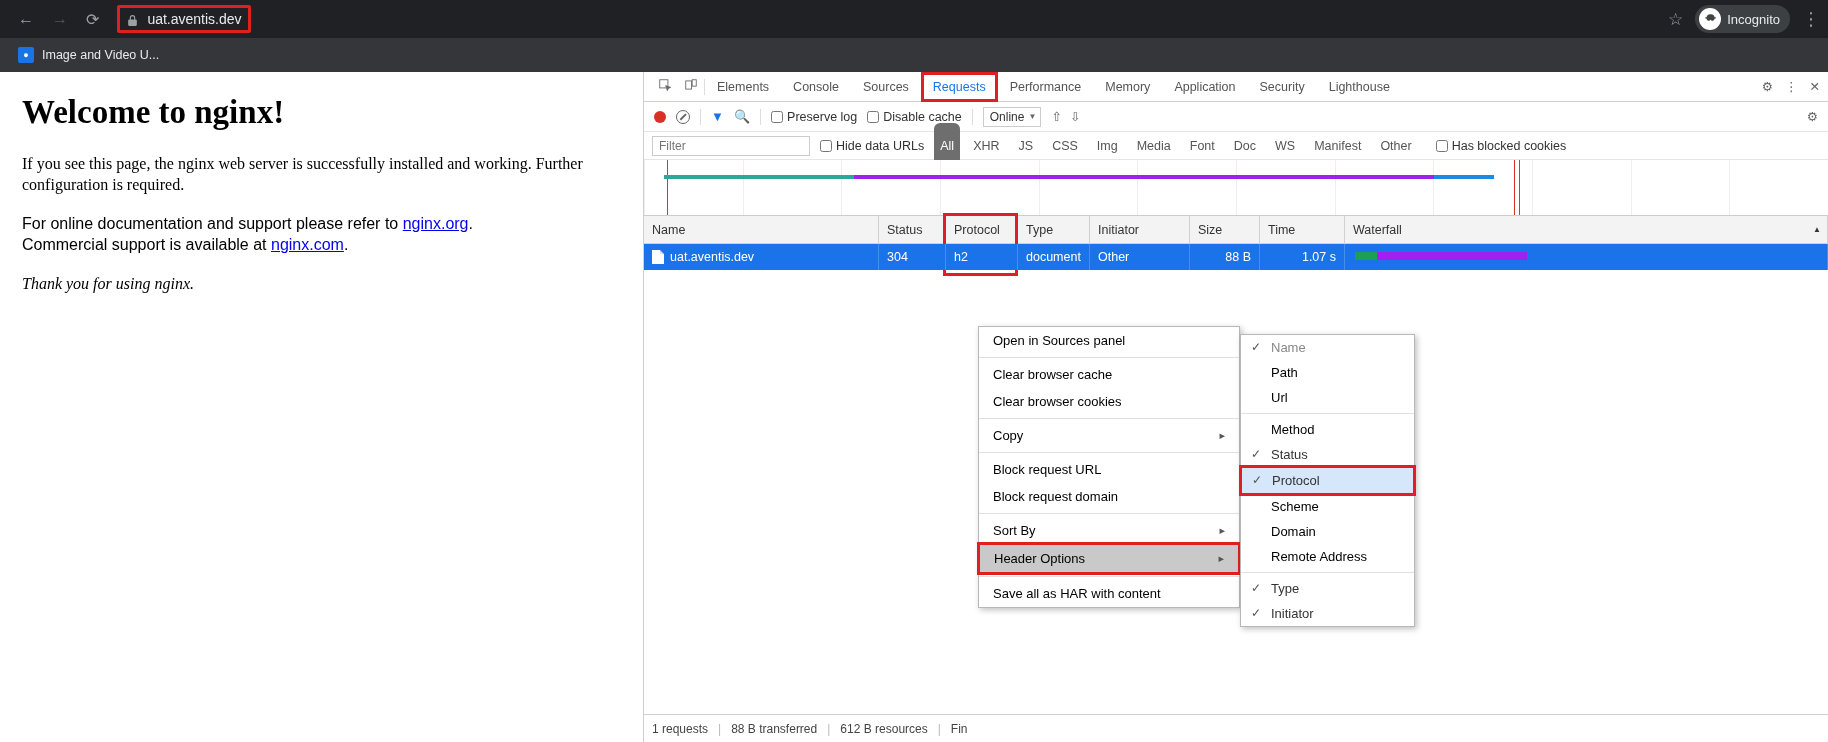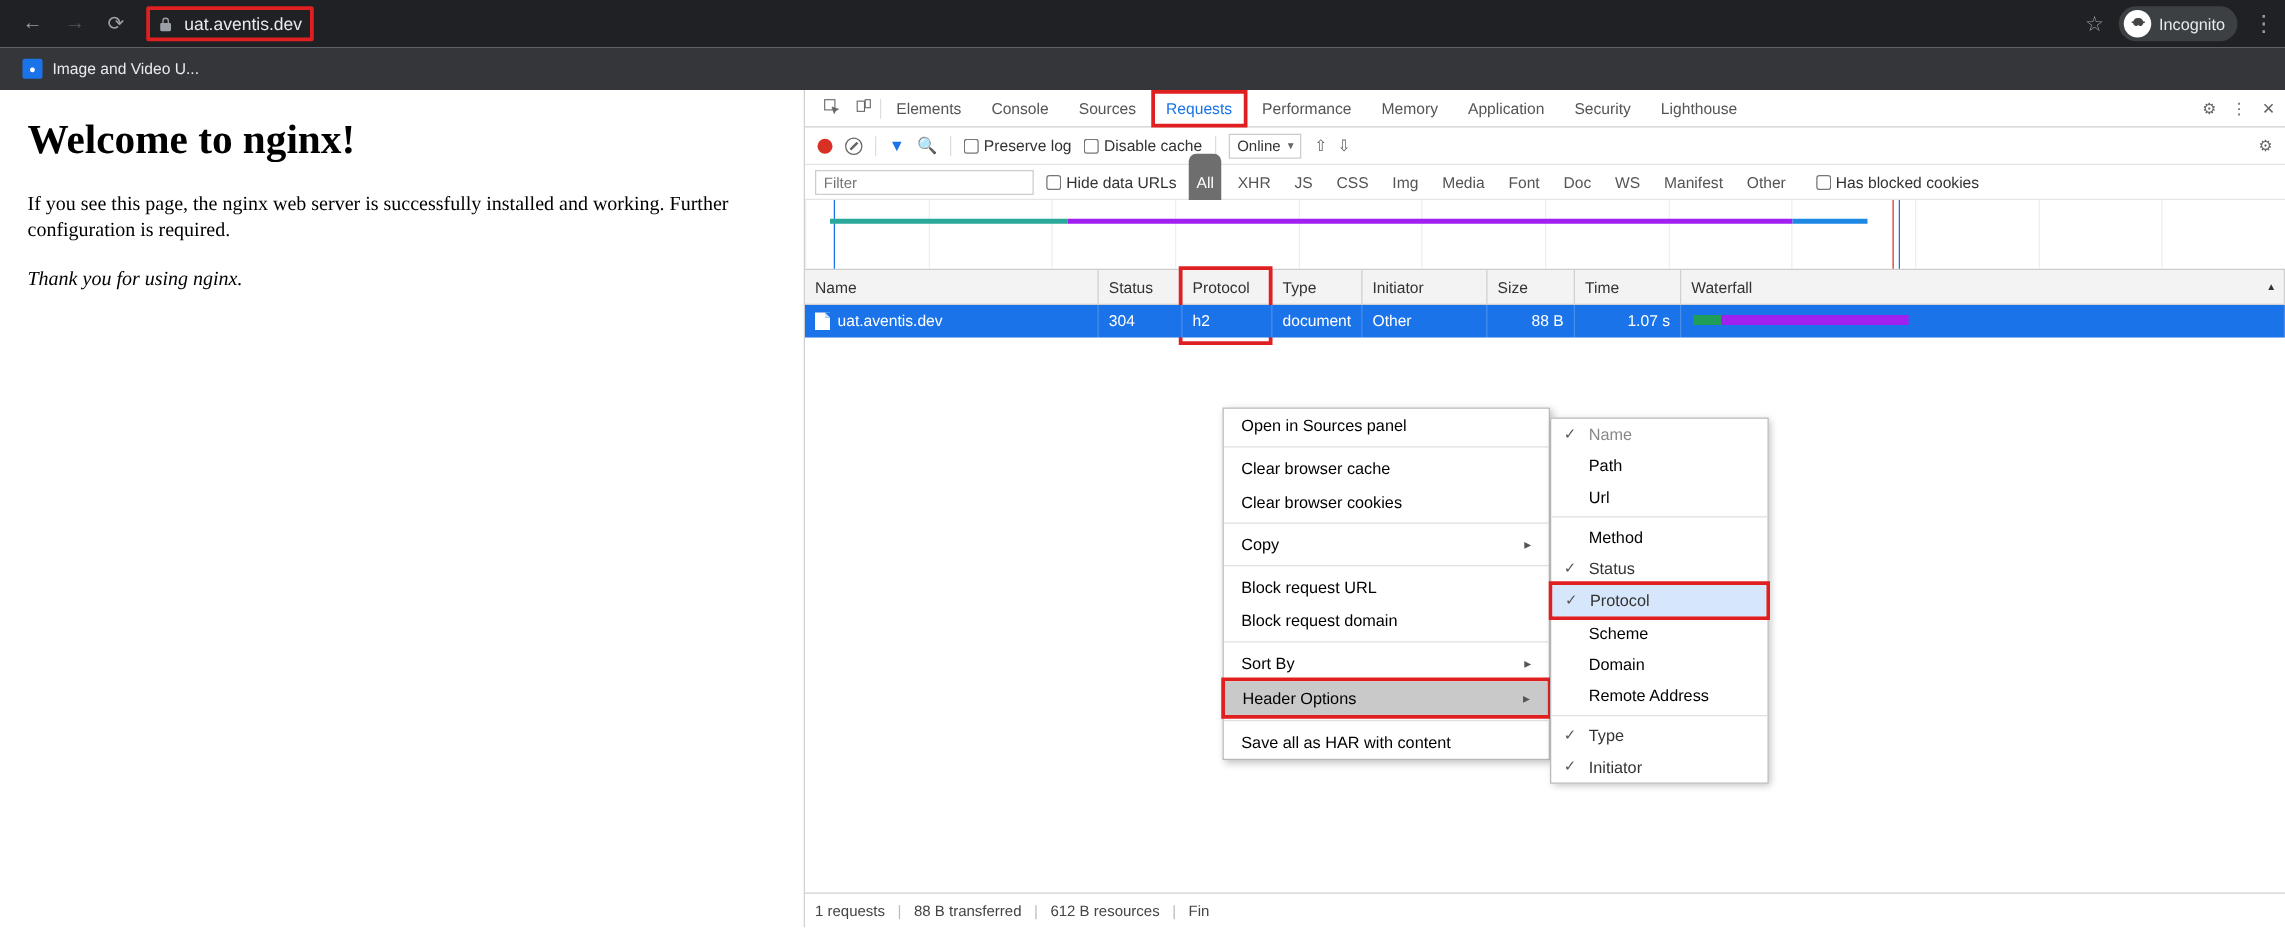--- a/index.html
+++ b/index.html
@@ -43,21 +43,21 @@
   .funnel { color:#1a73e8; font-size:13px; cursor:pointer;}
   .magnify { color:#666; font-size:13px; cursor:pointer;}
   .chk { display:flex; align-items:center; gap:4px; color:#333;}
   .chk input { width:12px;height:12px;}
   .online-sel { border:1px solid #ccc; padding:2px 16px 2px 6px; font-size:12px; position:relative; cursor:pointer;}
   .online-sel::after{content:'▼'; font-size:8px; position:absolute; right:4px; top:4px; color:#666;}
   .updown { display:flex; gap:8px; color:#666;}
   .updown span{cursor:pointer;}
   .gear-right{margin-left:auto; color:#666; cursor:pointer;}
   .dt-filter-row { height:28px; display:flex; align-items:center; gap:10px; padding:0 8px; border-bottom:1px solid #e5e5e5;}
-  .filter-input { width:175px; border:1px solid #ccc; font-size:12px; padding:2px 6px; color:#999;}
+  .filter-input { width:158px; border:1px solid #ccc; font-size:12px; padding:2px 6px; color:#999;}
   .pill { padding:16px 6px; border-radius:6px; cursor:pointer;}
   .pill.all { background:#6e6e6e; color:#fff;}
   .filter-types { display:flex; gap:7px; color:#555;}
   .dt-blocked { height:26px; display:flex; align-items:center; gap:6px; padding-left:8px; border-bottom:1px solid #e5e5e5;}
   .timeline { height:22px; display:flex; border-bottom:1px solid #e5e5e5; font-size:11px; color:#666; position:relative;}
   .tick { flex:1; border-left:1px solid #e5e5e5; padding-left:4px; display:flex; align-items:center;}
   .overview { height:56px; border-bottom:1px solid #ccc; position:relative; background:#fff;}
   .ov-band1 { position:absolute; left:20px; top:15px; height:4px; width:190px; background:#2aa89a;}
   .ov-band2 { position:absolute; left:210px; top:15px; height:4px; width:580px; background:#a020f0;}
   .ov-band3 { position:absolute; left:790px; top:15px; height:4px; width:60px; background:#1e88e5;}
@@ -139,20 +139,24 @@
       <span>●</span>
     </span>
   <span>Image and Video U...</span>
 </div>
 
 <div class="content-row">
 
   <div class="page">
     <h1>Welcome to nginx!</h1>
     <p>If you see this page, the nginx web server is successfully installed and working. Further configuration is required.</p>
+    <p>
+      <span>For online documentation and support please refer to </span><a href="#">nginx.org</a><span>.</span><br>
+      <span>Commercial support is available at </span><a href="#">nginx.com</a><span>.</span>
+    </p>
     <p class="thx">Thank you for using nginx.</p>
   </div>
 
   <div class="devtools">
     <div class="dt-tabs">
       <span class="dt-select-icon">
         <svg viewBox="0 0 24 24">
             <rect x="3" y="3" width="14" height="14" stroke-width="1.5"></rect>
             <path d="M13 13 L22 16 L18 18 L16 22 Z" fill="#666"></path>
           </svg>

